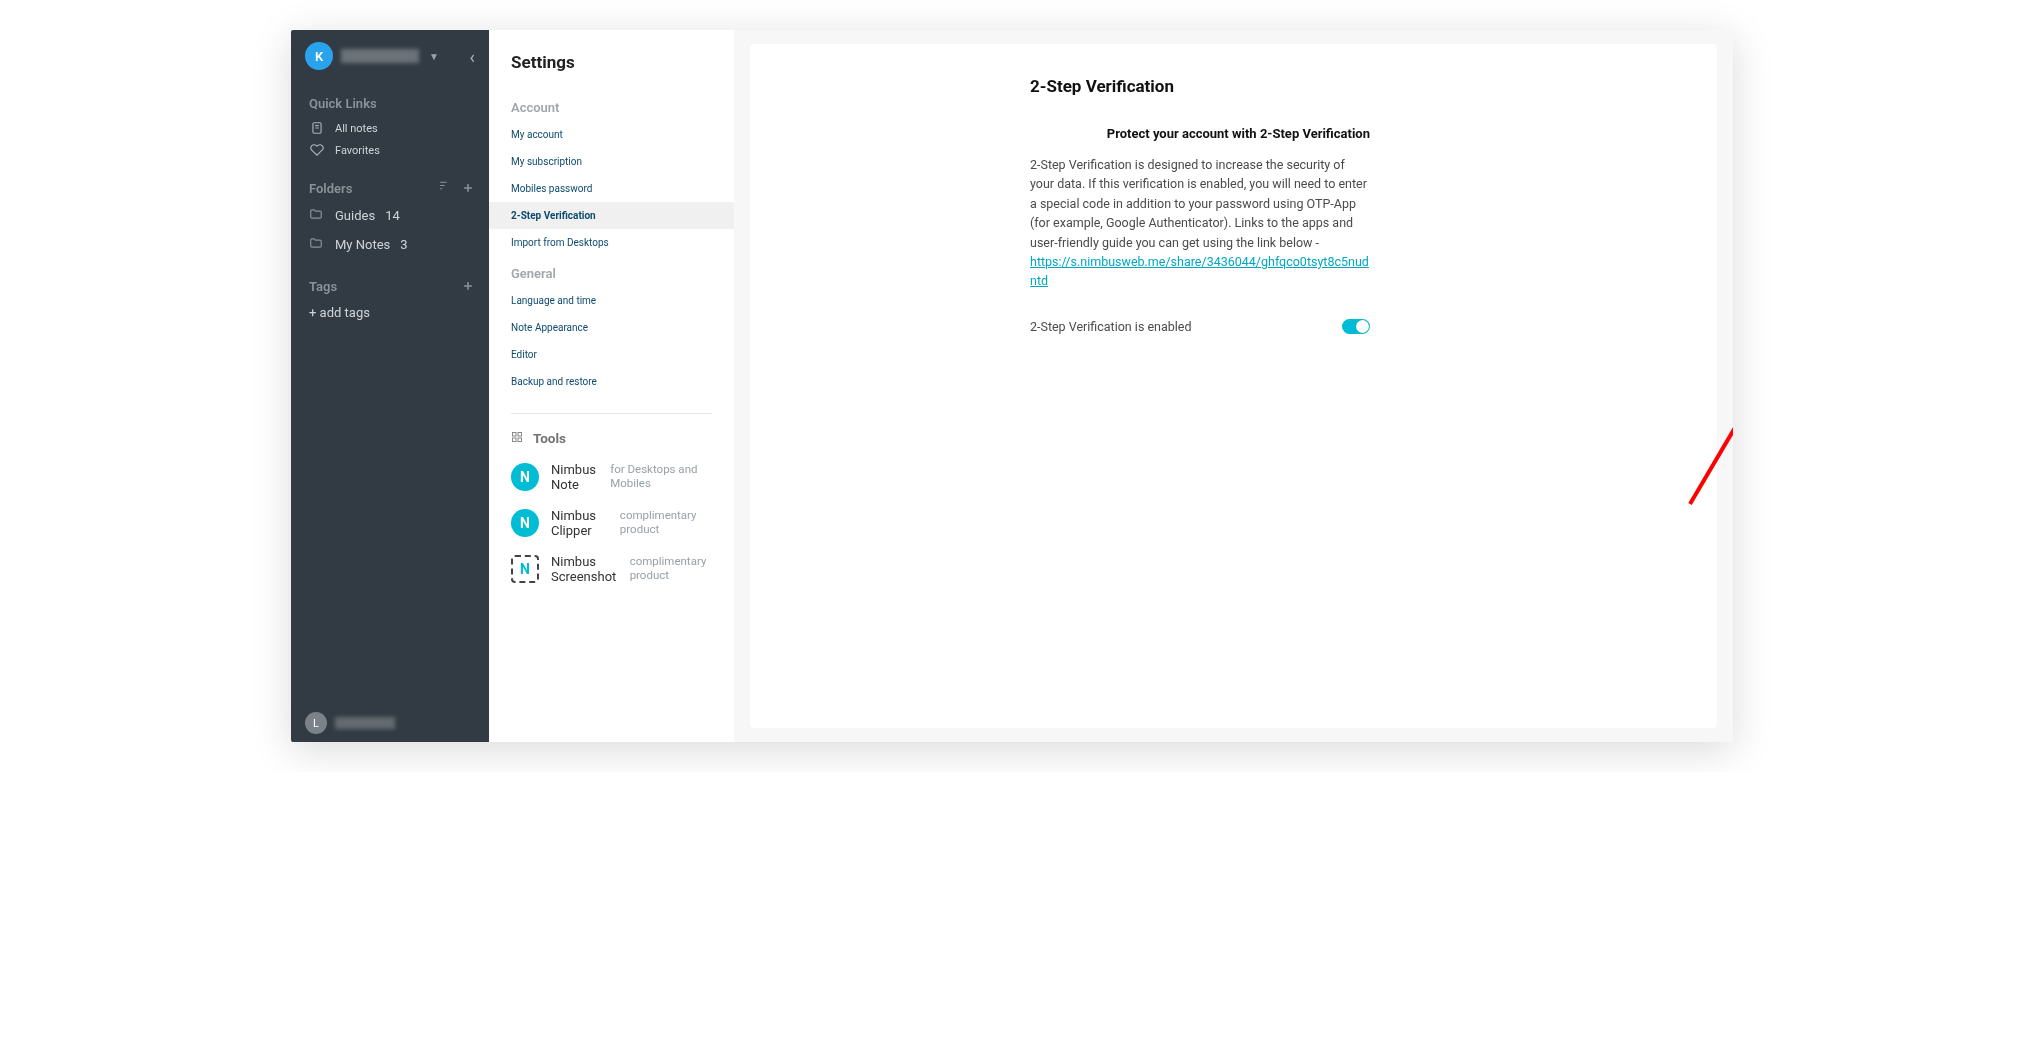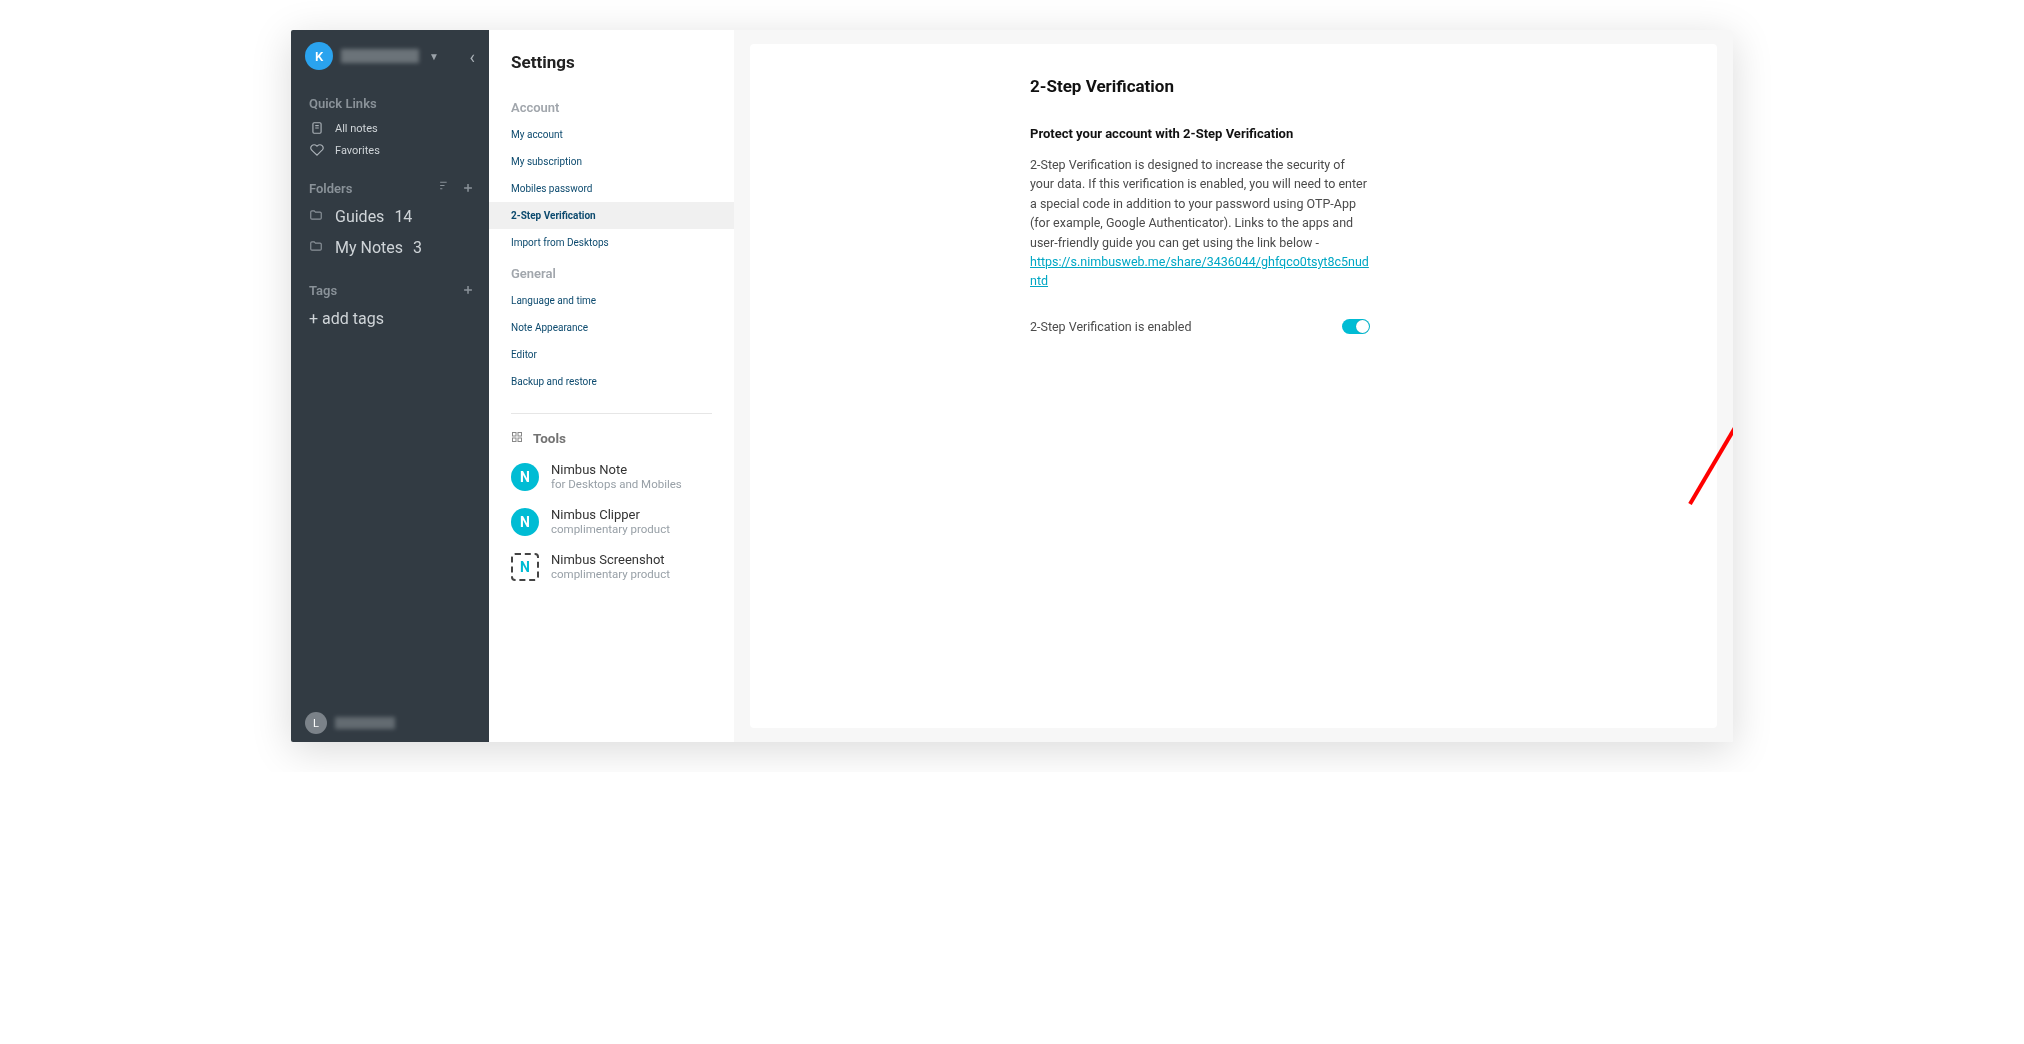--- a/index.html
+++ b/index.html
@@ -12,49 +12,49 @@
     .avatar { width: 28px; height: 28px; border-radius: 50%; background: #2aa3ef; color: #fff; display: flex; align-items: center; justify-content: center; font-weight: 600; font-size: 13px; }
     .user-blur { width: 78px; height: 14px; background: #848b90; filter: blur(2px); opacity:0.7; }
     .sidebar-top .caret { color:#9ba2a9; font-size:10px; margin-left:2px; }
     .sidebar-top .back { color:#aab1b7; font-size:18px; margin-left:auto; cursor:pointer; }
     .sb-section-title { color:#8a9299; font-size:13px; font-weight:600; padding: 18px 4px 6px 18px; }
     .sb-row-plain { padding: 4px 14px 4px 18px; display:flex; align-items:center; gap:10px; font-size:11px; color:#cfd4d8; cursor:pointer; }
     .sb-row-plain .ico { width:16px; display:flex; justify-content:center; color:#aab1b7; }
     .sb-header-row { display:flex; align-items:center; padding: 18px 14px 4px 18px; font-size:13px; color:#8a9299; font-weight:600; }
     .sb-header-row .right-icons { margin-left:auto; display:flex; gap:10px; color:#8a9299; }
     .sb-header-row .right-icons span { cursor:pointer; font-size:14px; }
-    .sb-indent-row { padding: 6px 14px 6px 18px; display:flex; align-items:center; gap:10px; font-size:16px; color:#cfd4d8; cursor:pointer; }
+    .sb-indent-row { padding: 6px 14px 6px 18px; display:flex; align-items:center; gap:10px; font-size:13px; color:#cfd4d8; cursor:pointer; }
     .sb-indent-row .foldicon { width:16px; color:#8a9299; }
     .sb-spacer { flex:1; }
     .sidebar-bottom { padding: 8px 14px; display:flex; align-items:center; gap:8px; }
     .avatar2 { width:22px; height:22px; border-radius:50%; background:#7b8289; color:#fff; display:flex; align-items:center; justify-content:center; font-size:11px; }
     .blur2 { width:60px; height:12px; background:#848b90; filter:blur(2px); opacity:0.6; }
 
     
     .settings-col { width: 245px; background:#fff; border-right: 0; padding: 22px 0 16px 0; flex-shrink:0; }
     .settings-title { font-size:17px; font-weight:700; color:#222; padding: 0 18px 18px 22px; }
     .settings-section { color:#a1a6ac; font-size:13px; font-weight:600; padding: 10px 22px 6px 22px; }
     .settings-item { color:#0c4a6e; font-size:10px; padding: 8px 22px; cursor:pointer; }
     .settings-item.active { background:#f0f0f0; font-weight:700; }
     .settings-divider { height:1px; background:#e6e6e6; margin: 18px 22px 8px 22px; }
     .tools-header { display:flex; align-items:center; gap:10px; padding: 8px 22px; font-weight:700; font-size:13.5px; color:#737373; }
     .tools-header .grid-icon { color:#888; font-size:13px; }
     .tool-row { display:flex; align-items:center; gap:12px; padding: 8px 22px; cursor:pointer; }
     .tool-badge { width:28px; height:28px; border-radius:50%; background:#00bcd4; color:#fff; display:flex; align-items:center; justify-content:center; font-weight:700; font-size:14px; flex-shrink:0; }
     .tool-badge.dashed { background:#fff; border:2px dashed #444; color:#00bcd4; border-radius:4px; }
-    .tool-text { display:flex; flex-direction:column; }
+    .tool-text { display:flex; flex-direction:row; }
     .tool-text .t1 { font-size:13px; color:#333; }
     .tool-text .t2 { font-size:11.5px; color:#98a0a7; }
 
     
     .main-area { flex:1; background:#f7f7f7; padding: 14px 16px; position:relative; }
     .content-card { background:#fff; border-radius:4px; width:100%; height:100%; padding: 32px 340px 32px 280px; box-shadow: none; position:relative; }
     .card-inner { max-width: 340px; }
     .page-title { font-size:17px; font-weight:700; color:#111; margin-bottom: 30px; }
-    .subhead { font-size:13px; font-weight:700; color:#111; margin-bottom:14px; }
+    .subhead { font-size:13px; font-weight:700; color:#111; margin-bottom:14px;text-align:right; }
     .body-text { font-size:12.5px; color:#4b4b4b; line-height:1.55; }
     .body-text a { color:#00a7c4; text-decoration:underline; word-break: break-all; }
     .toggle-row { display:flex; align-items:flex-end; margin-top:28px; }
     .toggle-row .lbl { font-size:12.5px; color:#4b4b4b; flex:1; }
     .toggle { width:28px; height:15px; background:#00bcd4; border-radius:10px; position:relative; cursor:pointer; }
     .toggle .knob { width:13px; height:13px; background:#fff; border-radius:50%; position:absolute; top:1px; right:1px; box-shadow:0 0 1px rgba(0,0,0,0.3); }
 
     
     .arrow-svg { position:absolute; top:260px; left:900px; width:200px; height:220px; pointer-events:none; }
     .arrow-svg line { stroke:#ff0000; stroke-width:4; }

